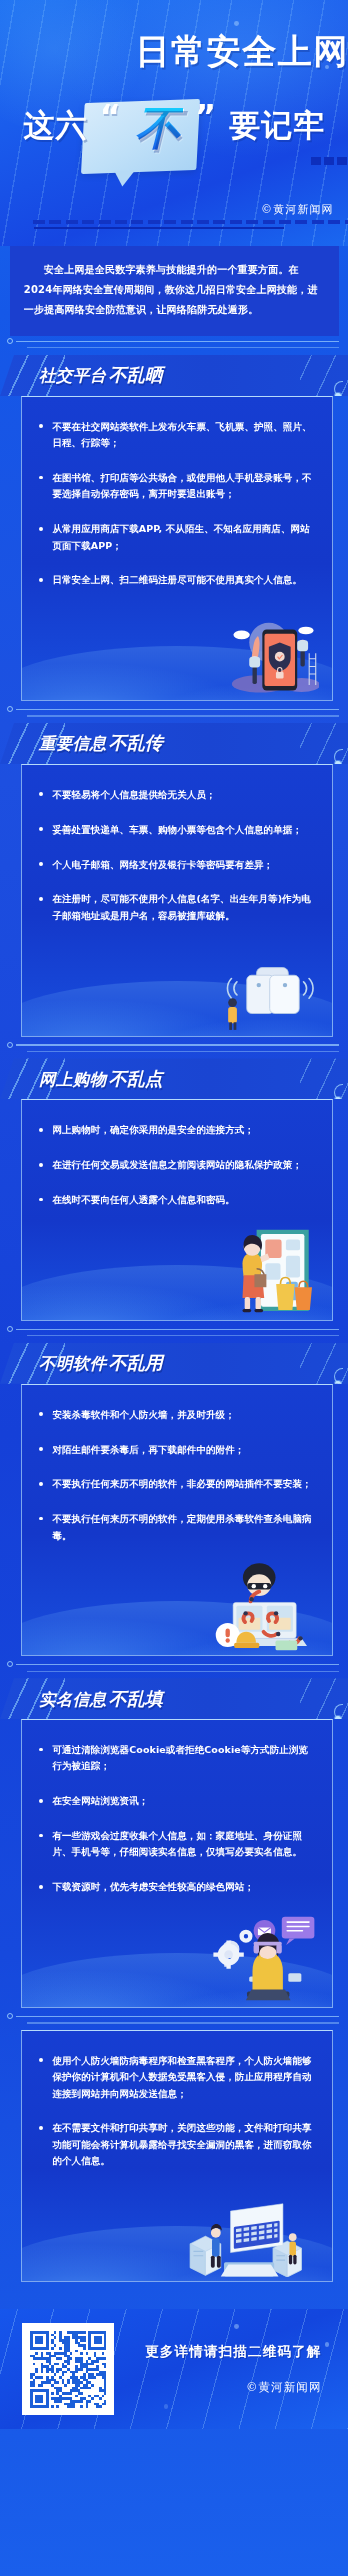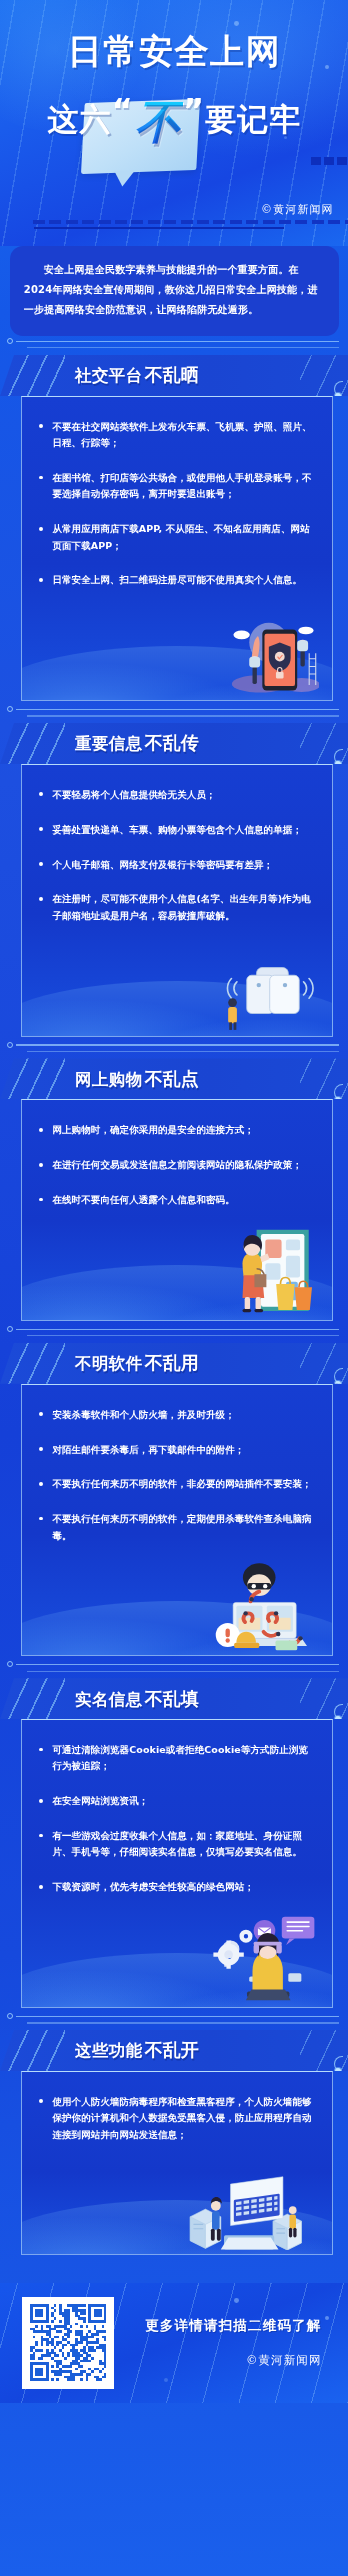--- a/index.html
+++ b/index.html
@@ -78,33 +78,34 @@
     text-align:center;
     z-index:5;
   }
   .title-line1{
     font-size:34px;
     font-weight:bold;
     color:#ffffff;
     letter-spacing:1.6px;
     line-height:1.08;
     text-shadow:1.6px 2.2px 0 rgba(10,40,130,.30);
+    text-align:right;
   }
   .title-line2{
-    margin-top:24px;
+    margin-top:30px;
     font-size:31px;
     font-weight:bold;
     color:#ffffff;
     letter-spacing:1.1px;
     line-height:1.1;
     text-shadow:1.6px 2.2px 0 rgba(10,40,130,.30);
     display:flex;
     align-items:center;
     justify-content:center;
-    gap:0;
+    gap:12px;
   }
   .hl-bu{
     display:inline-block;
     font-size:46px;
     font-weight:bold;
     font-style:italic;
     background:linear-gradient(180deg,#13d8ff 0%,#1c86f5 60%,#1559e6 100%);
     -webkit-background-clip:text;
     background-clip:text;
     color:transparent;
@@ -149,21 +150,20 @@
   }
   .header-blocks i{ display:block; width:9.8px; height:7.6px; background:#0d2fbd; }
 
   
   .intro{
     position:relative;
     margin:0 9.8px;
     padding:14px 14px 16.4px 14px;
     background:#1b3fcf;
     z-index:4;
-    border-radius:13px;
   }
   .intro p{
     color:#ffffff;
     font-size:10px;
     font-weight:bold;
     line-height:2.0;
     text-indent:2em;
     letter-spacing:0.2px;
   }
 
@@ -192,23 +192,24 @@
   .sec-headbar .slash-deco-r{
     position:absolute; right:0; top:0; bottom:0; width:49px;
     background:repeating-linear-gradient(115deg,
       rgba(255,255,255,0) 0px, rgba(255,255,255,0) 9.8px,
       rgba(150,215,255,.40) 9.8px, rgba(150,215,255,.40) 11px,
       rgba(255,255,255,0) 11px, rgba(255,255,255,0) 22px);
   }
   .sec-title{
     position:relative;
     z-index:3;
-    margin-left:75px;
+    margin-left:39px;
     font-size:16.4px;
     font-weight:bold;
+    font-style:italic;
     color:#ffffff;
     letter-spacing:0.5px;
     white-space:nowrap;
     text-shadow:1.1px 1.6px 0 rgba(8,30,110,.35);
   }
   .sec-title .tail{
     font-size:18px;
     margin-left:2.2px;
     letter-spacing:0;
   }
@@ -688,32 +689,24 @@
       </div>
     </div>
   </div>
 
   <div class="section">
     <div class="top-lines">
       <span class="cap"></span>
       <i></i>
           <i></i>
     </div>
-    <div class="sec-headbar">
-      <span class="slash-deco"></span>
-      <span class="slash-deco-r"></span>
-      <div class="sec-title">
-        <span class="t-pre">这些功能</span><span class="tail t-tail">不乱开</span>
-      </div>
-      <span class="node-arc"></span>
-      <span class="node-dot"></span>
-    </div>
     <div class="sec-panel">
       <ul class="bullets">
             <li>使用个人防火墙防病毒程序和检查黑客程序，个人防火墙能够保护你的计算机和个人数据免受黑客入侵，防止应用程序自动连接到网站并向网站发送信息；</li>
+            <li>在不需要文件和打印共享时，关闭这些功能，文件和打印共享功能可能会将计算机暴露给寻找安全漏洞的黑客，进而窃取你的个人信息。</li>
           </ul>
       <div class="illus">
         <span class="wave"></span>
         <span class="wave2"></span>
         <span class="art"><svg width="142" height="90" viewBox="0 0 260 165">
     <g fill="#cfe2f4" stroke="#aecbe8">
       <path d="M24 104l28-14 28 14v44l-28 14-28-14z"></path>
       <path d="M24 104l28 14v44l-28-14z" fill="#bcd6ee"></path>
       <path d="M52 118l28-14v44l-28 14z" fill="#e3eff9"></path>
     </g>

